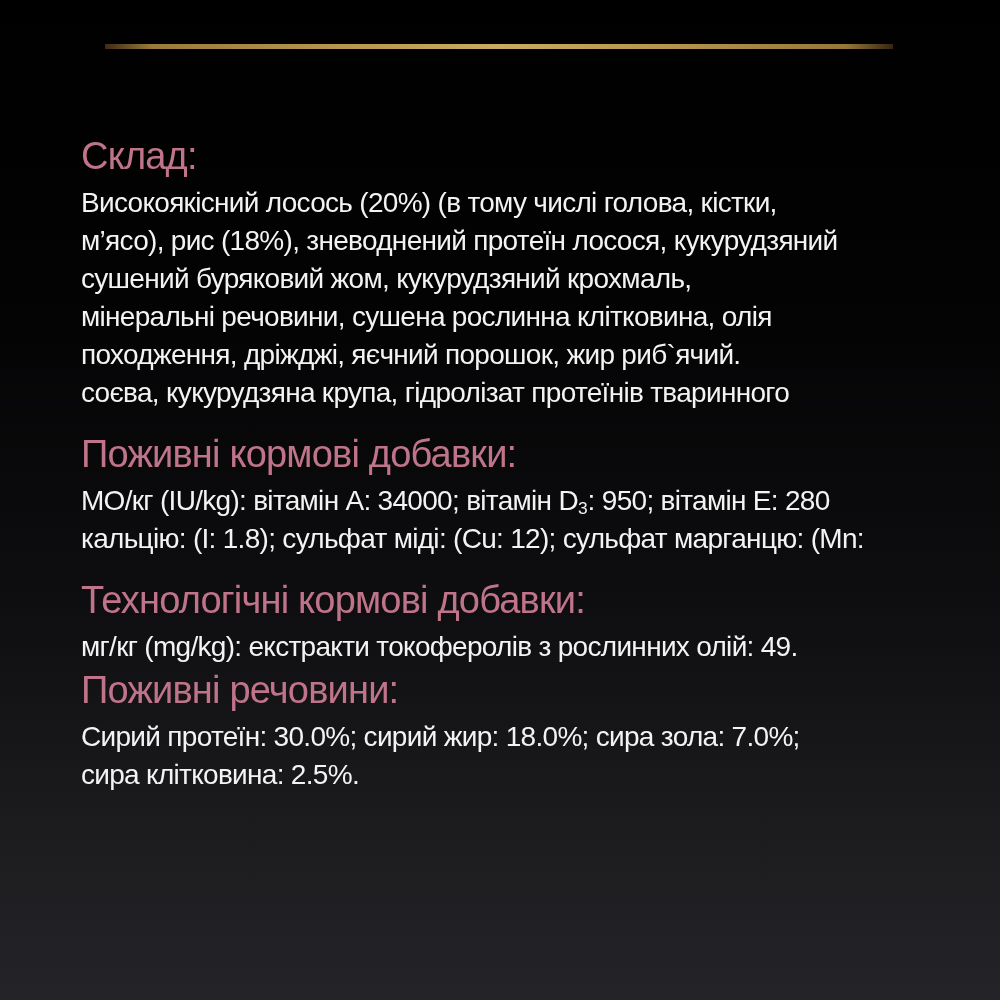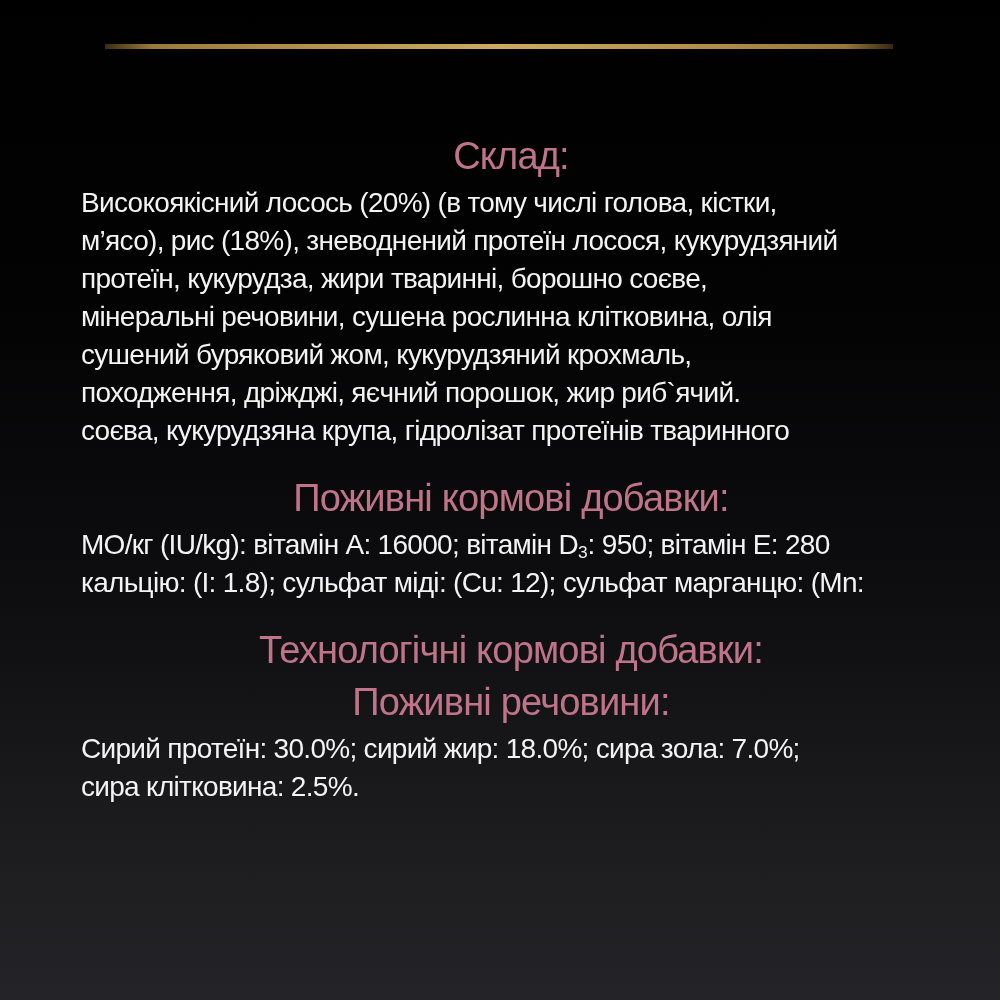--- a/index.html
+++ b/index.html
@@ -26,30 +26,29 @@
       #3d2c12 0%, #9a7a3c 6%, #b6934e 28%, #cbaa62 50%,
       #b6934e 72%, #96763a 94%, #352610 100%);
   }
   .content {
     position: absolute;
     left: 81px;
     top: 132px;
     width: 860px;
   }
   .section { margin: 0; }
-  .section + .section { margin-top: 24px; }
+  .section + .section { margin-top: 18px; }
   .section:last-child { margin-top: 0; }
   .heading {
     margin: 0 0 4px 0;
     font-size: 38px;
     line-height: 48px;
     font-weight: 400;
     letter-spacing: -0.8px;
     color: #c0748a;
-    text-align: center;
   }
   .line {
     margin: 0;
     font-size: 28px;
     line-height: 38px;
     font-weight: 400;
     letter-spacing: -0.7px;
     color: #f3f3f3;
     white-space: nowrap;
   }
@@ -66,35 +65,35 @@
 <div class="canvas">
 
   <div class="gold-line"></div>
 
   <main class="content">
 
     <section class="section">
       <h2 class="heading">Склад:</h2>
       <p class="line">Високоякісний лосось (20%) (в тому числі голова, кістки,</p>
       <p class="line">м’ясо), рис (18%), зневоднений протеїн лосося, кукурудзяний</p>
-      <p class="line">протеїн, кукурудза, жири тваринні, борошно соєве,</p>
+      <p class="line">сушений буряковий жом, кукурудзяний крохмаль,</p>
       <p class="line">мінеральні речовини, сушена рослинна клітковина, олія</p>
-      <p class="line">сушений буряковий жом, кукурудзяний крохмаль,</p>
       <p class="line">походження, дріжджі, яєчний порошок, жир риб`ячий.</p>
       <p class="line">соєва, кукурудзяна крупа, гідролізат протеїнів тваринного</p>
     </section>
 
     <section class="section">
       <h2 class="heading">Поживні кормові добавки:</h2>
-      <p class="line"><span>МО/кг (IU/kg): вітамін A: 16000; вітамін D</span><sub>3</sub><span>: 950; вітамін E: 280</span></p>
+      <p class="line"><span>МО/кг (IU/kg): вітамін A: 34000; вітамін D</span><sub>3</sub><span>: 950; вітамін E: 280</span></p>
       <p class="line">кальцію: (I: 1.8); сульфат міді: (Cu: 12); сульфат марганцю: (Mn:</p>
     </section>
 
     <section class="section">
       <h2 class="heading">Технологічні кормові добавки:</h2>
+      <p class="line">мг/кг (mg/kg): екстракти токоферолів з рослинних олій: 49.</p>
     </section>
 
     <section class="section">
       <h2 class="heading">Поживні речовини:</h2>
       <p class="line">Сирий протеїн: 30.0%; сирий жир: 18.0%; сира зола: 7.0%;</p>
       <p class="line">сира клітковина: 2.5%.</p>
     </section>
 
   </main>
 </div>

